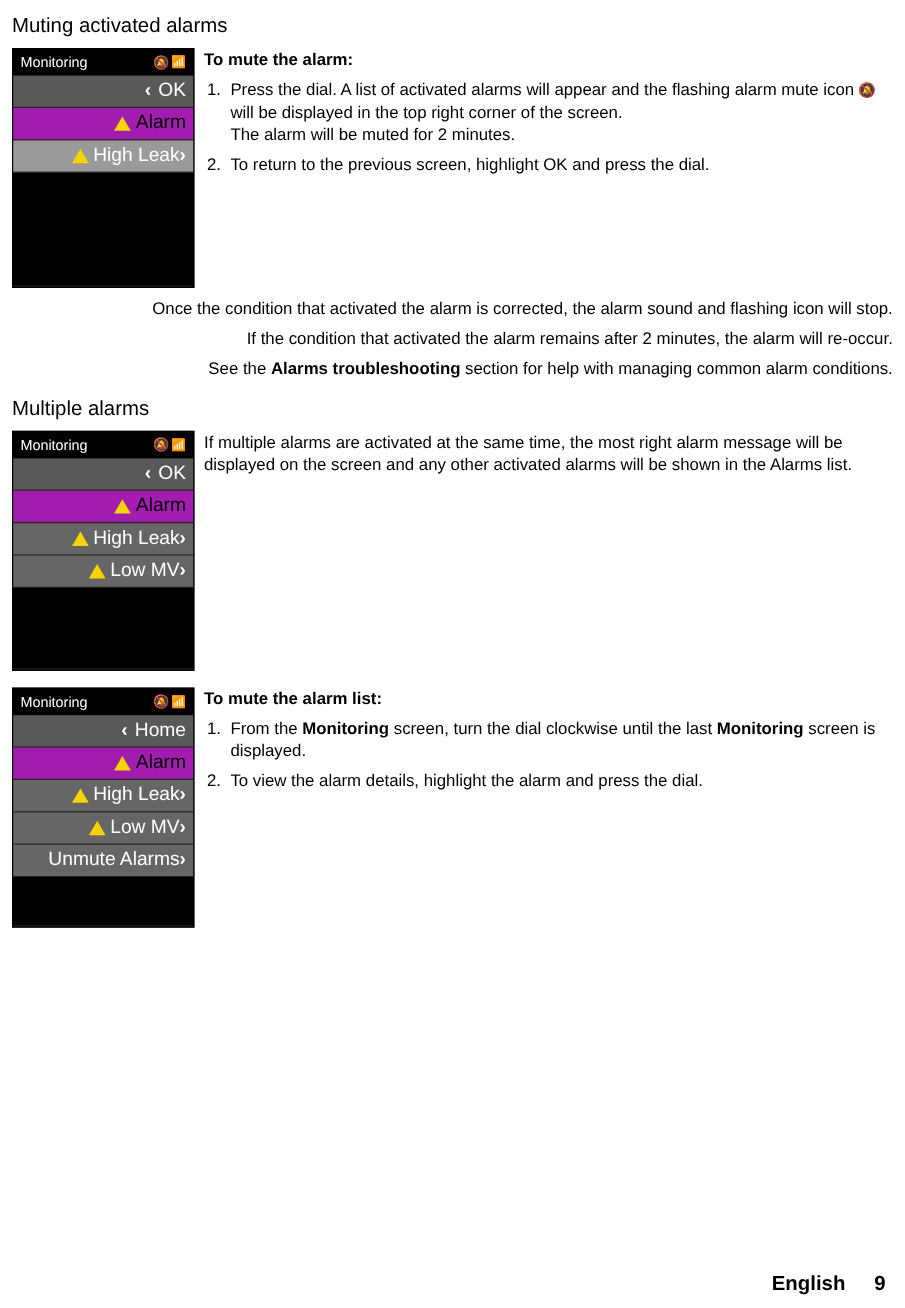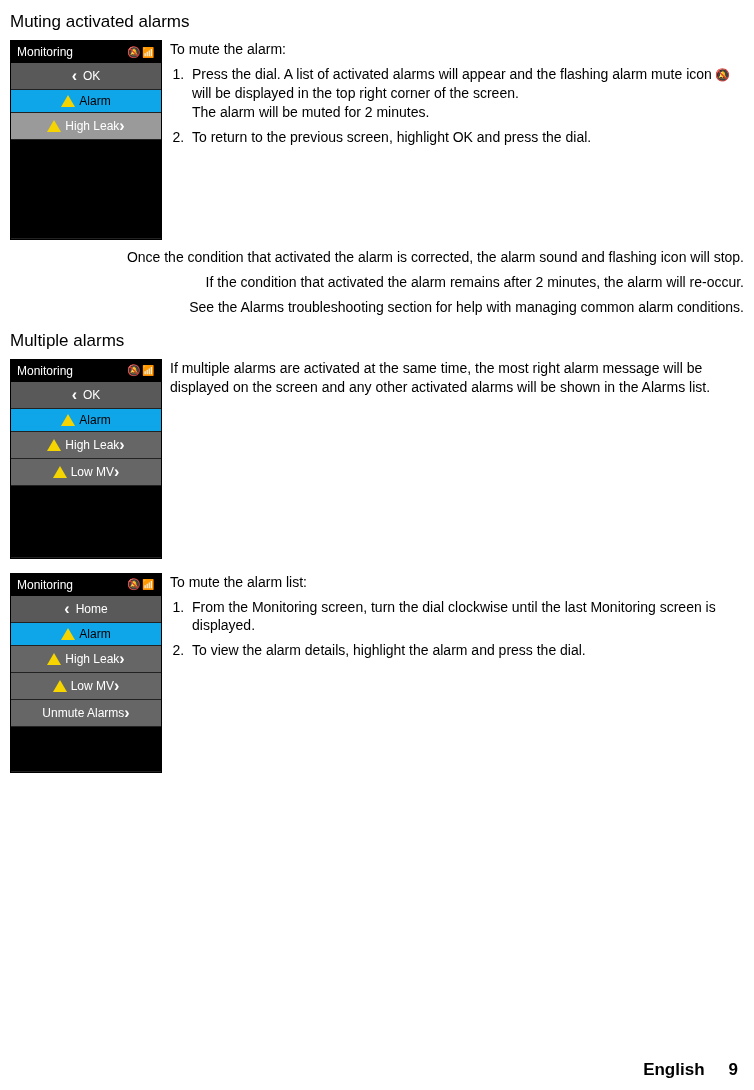--- a/index.html
+++ b/index.html
@@ -44,28 +44,28 @@
       padding: 4px 6px;
       display: flex;
       justify-content: space-between;
       align-items: center;
       font-size: 12px;
     }
     .screen-item {
       padding: 4px 6px;
       display: flex;
       align-items: center;
-      justify-content: center;
+      justify-content: flex-end;
       border-bottom: 1px solid #222;
       min-height: 22px;
-      font-size: 12px;
+      font-size: 16px;
     }
     .item-gray-dark { background: #595959; color: #fff; }
     .item-gray-med { background: #666; color: #fff; }
-    .item-white { background: #0ea5e9; color: #000; }
+    .item-white { background: #a21caf; color: #000; }
     .item-select { background: #9a9a9a; color: #fff; }
     .item-black { background: #000; color: #fff; flex: 1; }
     .left-cell {
       display: flex;
       align-items: center;
       gap: 4px;
     }
     .tri {
       width: 0; height: 0;
       display: inline-block;
@@ -82,21 +82,21 @@
       letter-spacing: -1px;
     }
     .signal {
       font-size: 10px;
     }
     .text-block {
       flex: 1;
       line-height: 1.35;
     }
     .text-block p { margin-bottom: 6px; }
-    .bold { font-weight: normal; }
+    .bold { font-weight: bold; }
     ol { margin-left: 18px; margin-top: 4px; }
     ol li { margin-bottom: 6px; padding-left: 4px; }
     .inline-icon {
       font-size: 12px;
     }
     .body-p { margin-bottom: 6px; line-height: 1.35; text-align: right; }
     .footer {
       position: absolute;
       bottom: 10px;
       right: 16px;

